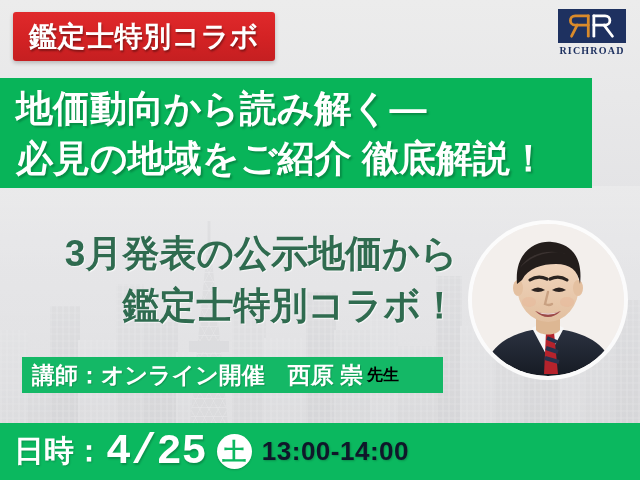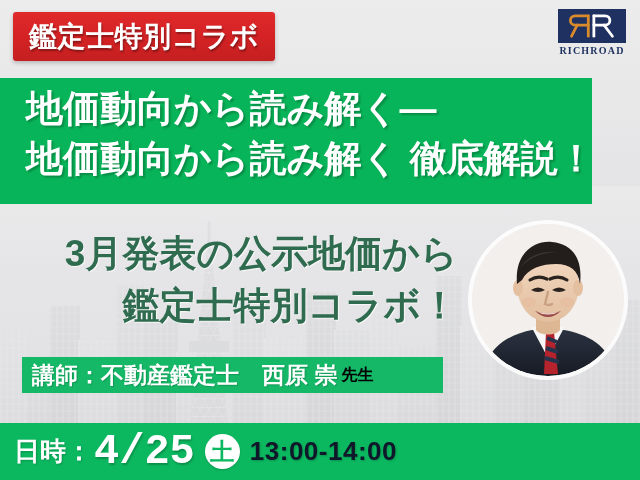--- a/index.html
+++ b/index.html
@@ -100,23 +100,23 @@
   .logo-word{
     margin-top:2px;
     font-family:"Liberation Serif","DejaVu Serif",serif;
     font-size:10px; letter-spacing:1.2px;
     color:#1e3160; font-weight:bold;
   }
 
   
   .headline{
     position:absolute; left:0; top:78px;
-    width:592px; height:126px;
+    width:592px; height:110px;
     background:#08b459;
-    padding:6px 0 0 26px;
+    padding:6px 0 0 16px;
   }
   .headline .hl{
     color:#fff;
     font-size:37px; font-weight:bold;
     line-height:50px;
     letter-spacing:0px;
     white-space:nowrap;
     text-shadow:2px 2px 2px rgba(0,0,0,.22);
   }
 
@@ -163,21 +163,21 @@
 
   
   .bottombar{
     position:absolute; left:0; bottom:0;
     width:640px; height:57px;
     background:#0bb85f;
     display:flex; align-items:center;
     padding:0 14px;
   }
   .bb-label{
-    color:#fff; font-size:26px; font-weight:bold;
+    color:#fff; font-size:30px; font-weight:bold;
     text-shadow:1px 1px 2px rgba(0,0,0,.2);
     white-space:nowrap;
   }
   .bb-date{
     color:#fff; font-size:42px; font-weight:bold;
     margin-left:2px; line-height:1;
     text-shadow:1px 2px 2px rgba(0,0,0,.22);
     white-space:nowrap;
     font-family:Liberation Mono, monospace;
   }
@@ -258,21 +258,21 @@
           <path d="M32 3 L44 3 C51 3 51 13 44 13 L32 13" stroke="#ffffff" stroke-width="3"></path>
           <path d="M43 13 L52 25" stroke="#ffffff" stroke-width="3"></path>
         </g>
       </svg>
     </div>
     <div class="logo-word">RICHROAD</div>
   </div>
 
   <div class="headline">
     <div class="hl">地価動向から読み解く―</div>
-    <div class="hl">地価動向から読み解く 徹底解説！</div>
+    <div class="hl">必見の地域をご紹介 徹底解説！</div>
   </div>
 
   <div class="midcopy">
     <div class="mc">3月発表の公示地価から</div>
     <div class="mc l2">鑑定士特別コラボ！</div>
   </div>
 
   <div class="portrait">
     <svg viewBox="0 0 152 152" aria-hidden="true">
       <defs>
@@ -319,21 +319,21 @@
         <path d="M63 87 q13 12 26 0 q-13 5 -26 0 Z" fill="#9c4a48"></path>
         <path d="M65 88 q11 5 22 0 q-11 3 -22 0 Z" fill="#ffffff"></path>
 
         <ellipse cx="57" cy="78" rx="7" ry="5" fill="#e8b89a" opacity=".5"></ellipse>
         <ellipse cx="95" cy="78" rx="7" ry="5" fill="#e8b89a" opacity=".5"></ellipse>
       </g>
     </svg>
   </div>
 
   <div class="speaker">
-    <span class="speaker-text">講師：不動産鑑定士　西原 崇</span>
+    <span class="speaker-text">講師：オンライン開催　西原 崇</span>
     <span class="speaker-suffix">先生</span>
   </div>
 
   <div class="bottombar">
     <span class="bb-label">日時：</span>
     <span class="bb-date">4/25</span>
     <span class="bb-dow">土</span>
     <span class="bb-time">13:00-14:00</span>
   </div>
 

